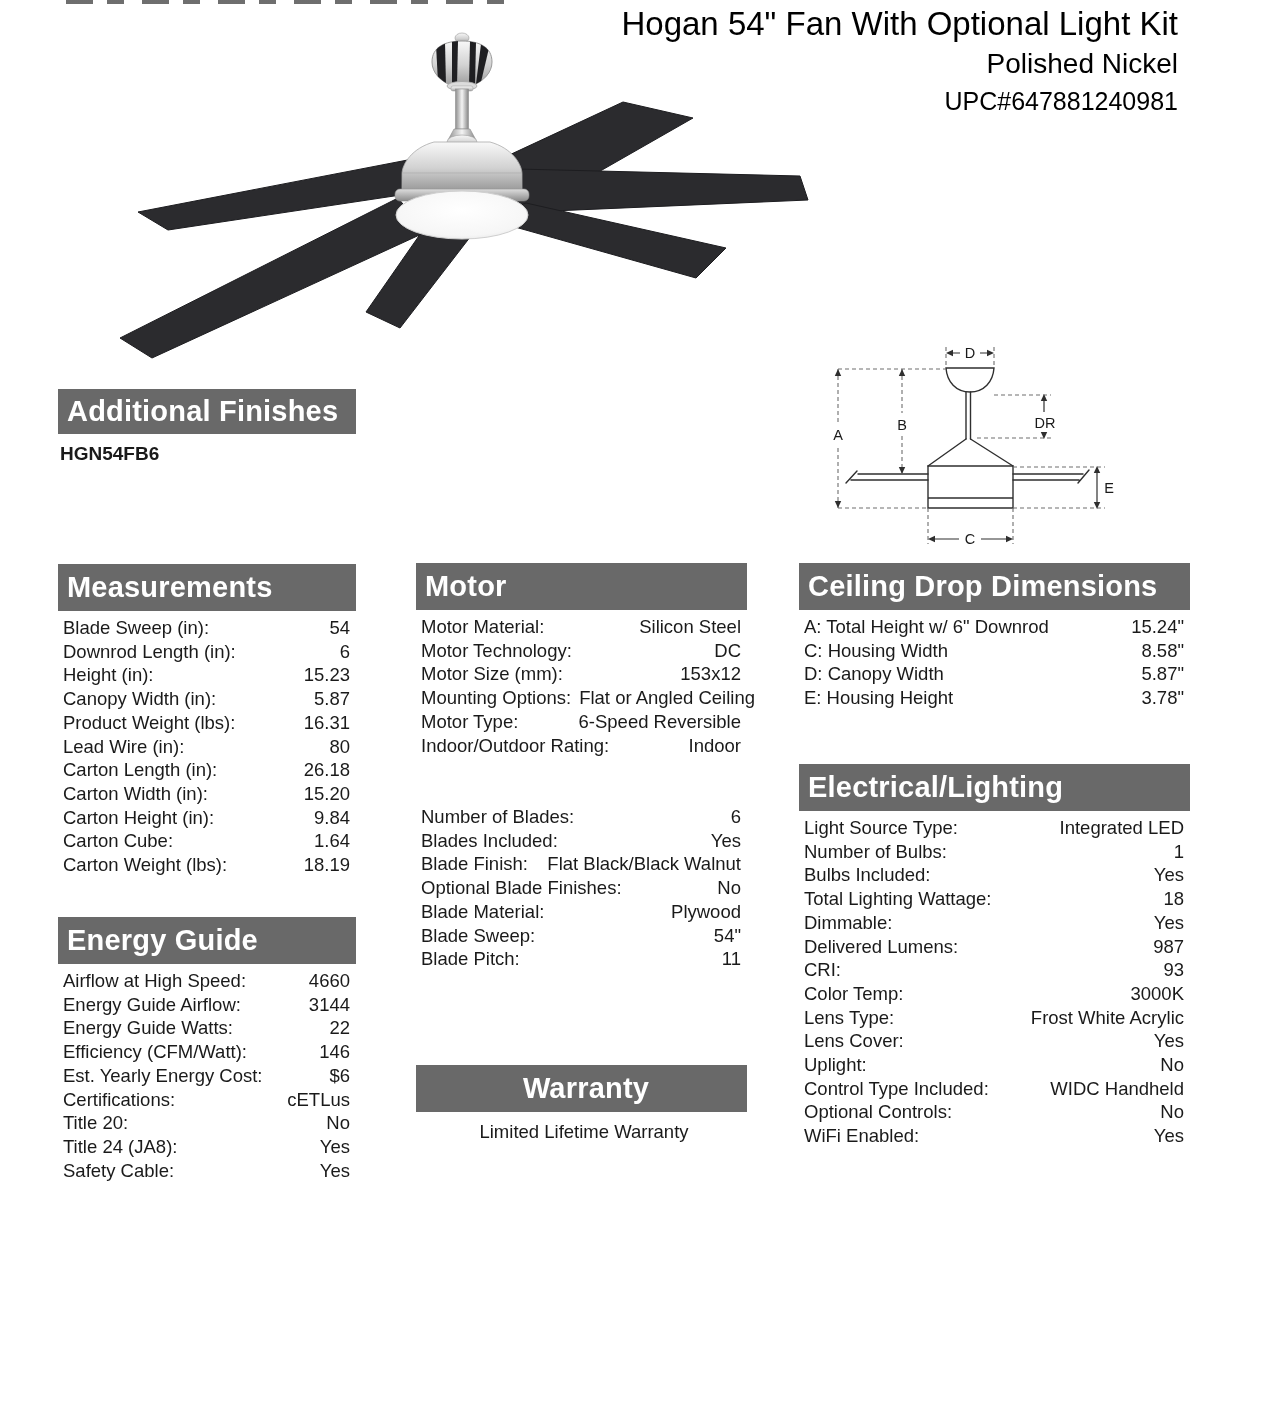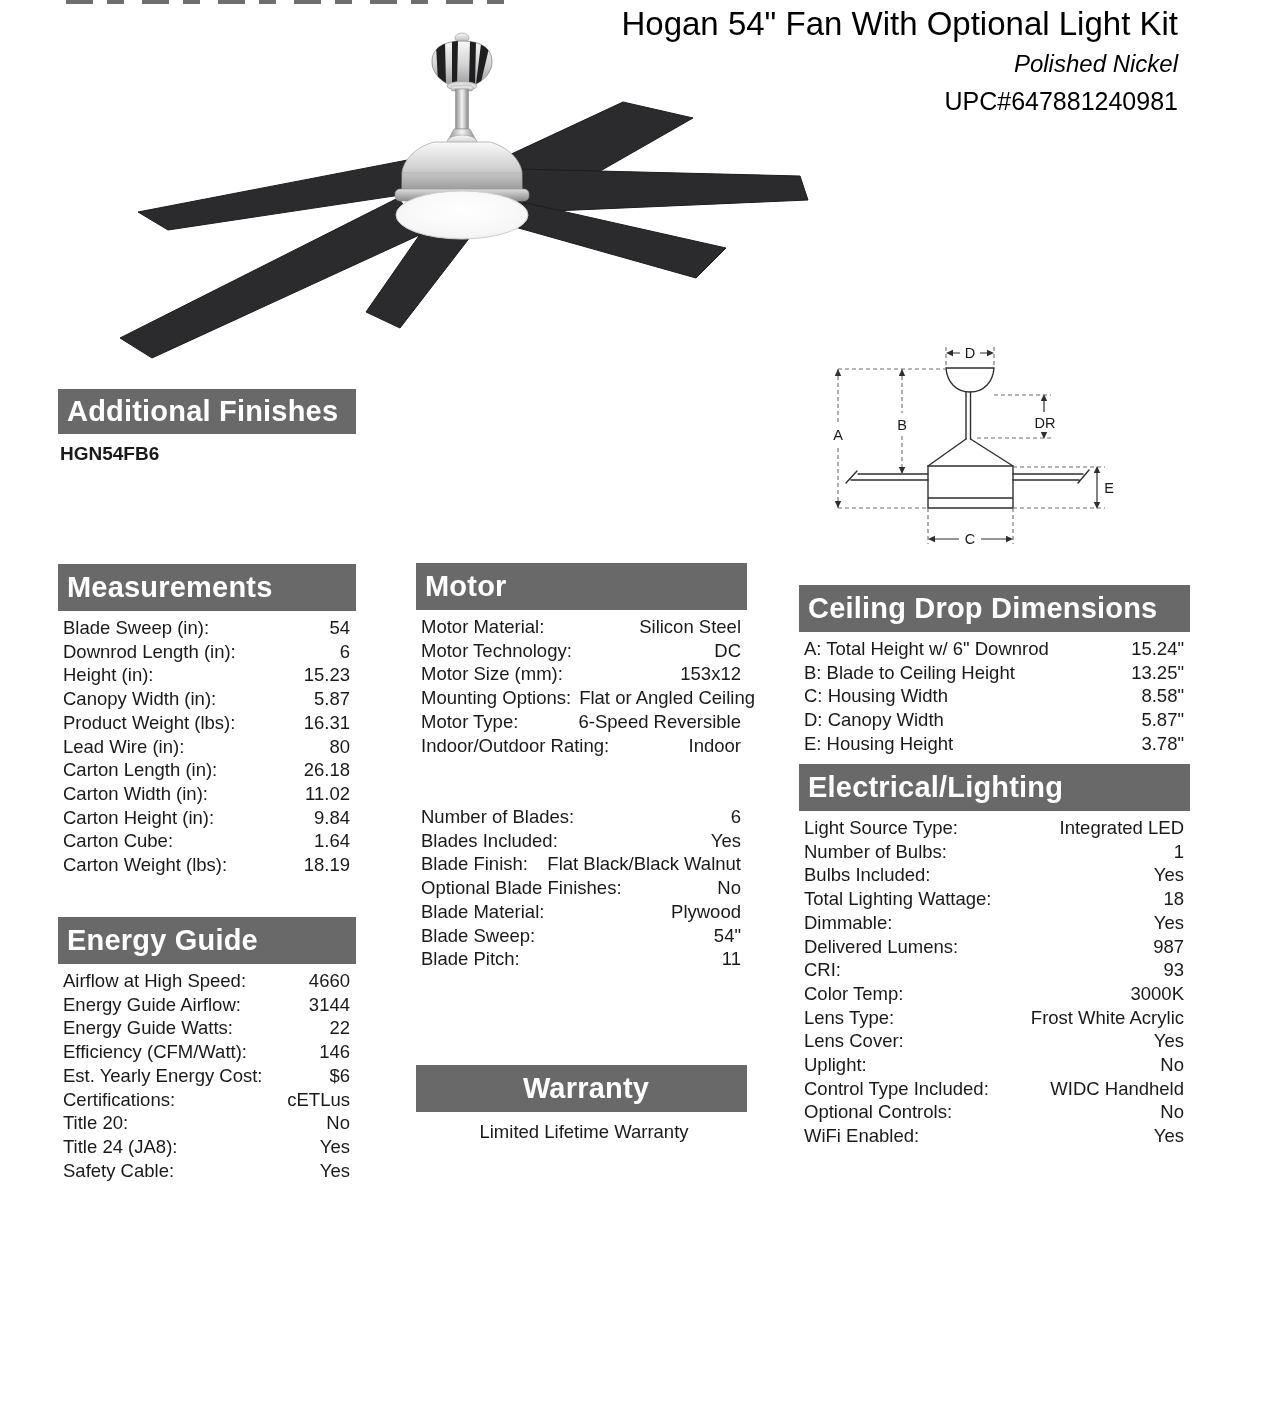--- a/index.html
+++ b/index.html
@@ -9,21 +9,21 @@
     overflow:hidden;
   }
   
   .top-crop{
     position:absolute;left:66px;top:0;width:456px;height:4px;
     background:repeating-linear-gradient(90deg,#4a4a4a 0 27px,transparent 27px 41px,#4a4a4a 41px 58px,transparent 58px 76px);
     opacity:.8;
   }
   .title-block{position:absolute;left:600px;top:5px;width:578px;text-align:right;}
   .product-title{font-size:33px;line-height:37px;color:#000;}
-  .product-finish{font-size:24px;line-height:33px;margin-top:5px;color:#000;font-style:italic;}
+  .product-finish{font-size:28px;line-height:33px;margin-top:5px;color:#000;}
   .product-upc{font-size:25px;line-height:29px;margin-top:7px;color:#000;}
 
   .fan-image{position:absolute;left:80px;top:22px;width:740px;height:345px;}
   .dim-diagram{position:absolute;left:820px;top:335px;width:330px;height:225px;}
   .dim-diagram text{font-family:"Liberation Sans",sans-serif;}
 
   .panel{position:absolute;}
   .panel-header{
     background:var(--header-bar,#696969);color:var(--header-text,#ffffff);
     font-weight:bold;font-size:29px;height:47px;line-height:47px;
@@ -42,21 +42,21 @@
 
   .col1{left:58px;width:298px;}
   .col2{left:416px;width:331px;}
   .col3{left:799px;width:391px;}
   .pos-af{top:389px;}
   .pos-measurements{top:564px;}
   .pos-energy{top:917px;}
   .pos-motor{top:563px;}
   .pos-blades{top:800px;}
   .pos-warranty{top:1065px;text-align:center;}
-  .pos-ceiling{top:585px;}
+  .pos-ceiling{top:563px;}
   .pos-electrical{top:764px;}
 </style>
 </head>
 <body>
 
 <div class="top-crop"></div>
 
 <header class="title-block">
   <div class="product-title">Hogan 54" Fan With Optional Light Kit</div>
   <div class="product-finish">Polished Nickel</div>
@@ -204,21 +204,21 @@
       <div class="spec-row">
         <span class="spec-label">Lead Wire (in):</span>
         <span class="spec-value">80</span>
       </div>
       <div class="spec-row">
         <span class="spec-label">Carton Length (in):</span>
         <span class="spec-value">26.18</span>
       </div>
       <div class="spec-row">
         <span class="spec-label">Carton Width (in):</span>
-        <span class="spec-value">11.02</span>
+        <span class="spec-value">15.20</span>
       </div>
       <div class="spec-row">
         <span class="spec-label">Carton Height (in):</span>
         <span class="spec-value">9.84</span>
       </div>
       <div class="spec-row">
         <span class="spec-label">Carton Cube:</span>
         <span class="spec-value">1.64</span>
       </div>
       <div class="spec-row">
@@ -339,24 +339,20 @@
 </section>
 
 <section class="panel col3 pos-ceiling">
   <div class="panel-header">Ceiling Drop Dimensions</div>
   <div class="spec-table">
       <div class="spec-row">
         <span class="spec-label">A: Total Height w/ 6" Downrod</span>
         <span class="spec-value">15.24"</span>
       </div>
       <div class="spec-row">
-        <span class="spec-label">B: Blade to Ceiling Height</span>
-        <span class="spec-value">13.25"</span>
-      </div>
-      <div class="spec-row">
         <span class="spec-label">C: Housing Width</span>
         <span class="spec-value">8.58"</span>
       </div>
       <div class="spec-row">
         <span class="spec-label">D: Canopy Width</span>
         <span class="spec-value">5.87"</span>
       </div>
       <div class="spec-row">
         <span class="spec-label">E: Housing Height</span>
         <span class="spec-value">3.78"</span>

